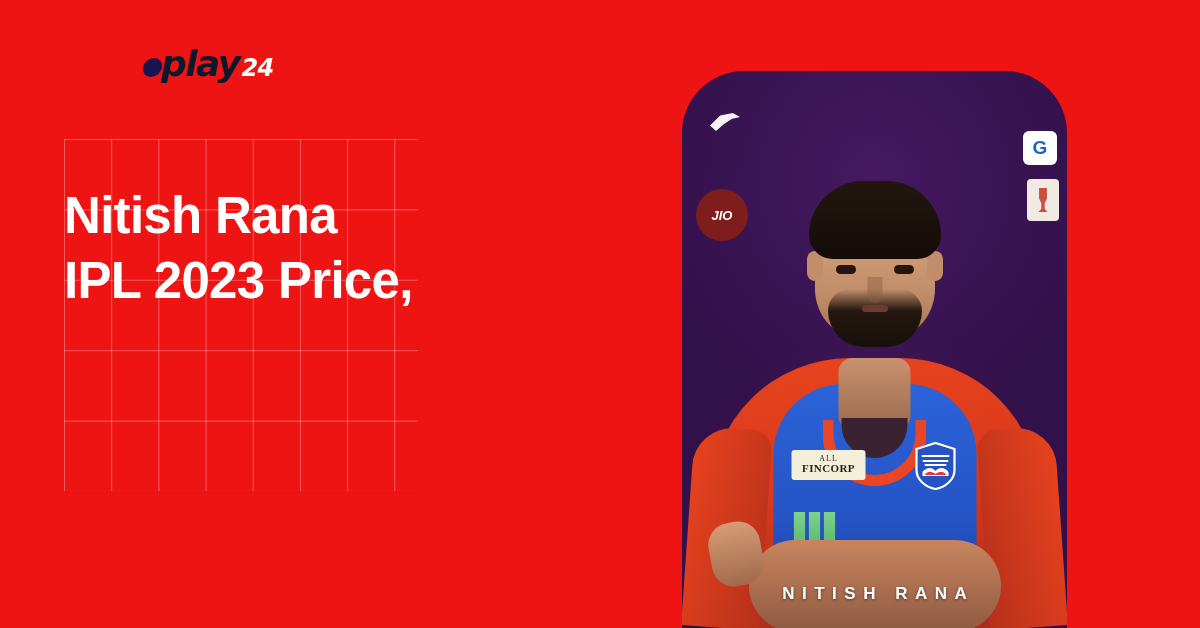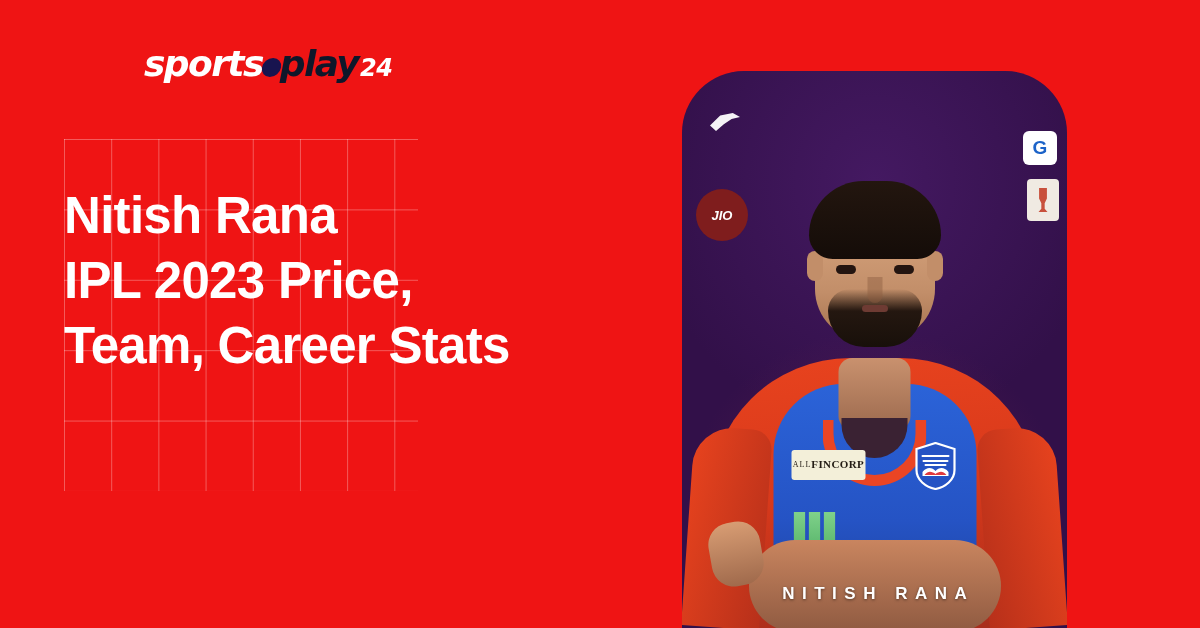--- a/index.html
+++ b/index.html
@@ -239,21 +239,21 @@
   }
 
   
   .jrs-allseasons {
     position:absolute;
     left:50%; top:66px;
     transform:translateX(-50%) translateX(-46px);
     width:74px; height:30px;
     background:#F3EFD9;
     border-radius:3px;
-    display:flex; flex-direction:row;
+    display:flex; flex-direction:column;
     align-items:center; justify-content:center;
     color:#231C14;
     font-family:"Liberation Serif", serif;
     line-height:1.04;
   }
   .jrs-as1 { font-size:8px; letter-spacing:1px; }
   .jrs-as2 { font-size:11px; letter-spacing:0.4px; font-weight:700; }
 
   .jrs-dclogo {
     position:absolute;
@@ -335,31 +335,29 @@
 </style>
 </head>
 <body>
 
 <div class="banner">
 
   <div class="grid-deco"></div>
 
   <div class="logo">
     <div class="logo-text">
-      <span class="logo-sports">sports</span>
       <span class="logo-ball"></span>
       <span class="logo-play">play</span>
       <span class="logo-24">24</span>
     </div>
   </div>
 
   <h1 class="headline">
     <span class="headline-line">Nitish Rana</span>
     <span class="headline-line">IPL 2023 Price,</span>
-    <span class="headline-line">Team, Career Stats</span>
   </h1>
 
 
   <div class="player-card">
     <div class="card-bg-glow"></div>
 
     <div class="player">
 
       <div class="pl-shoulders"></div>
       <div class="pl-arm-l"></div>

